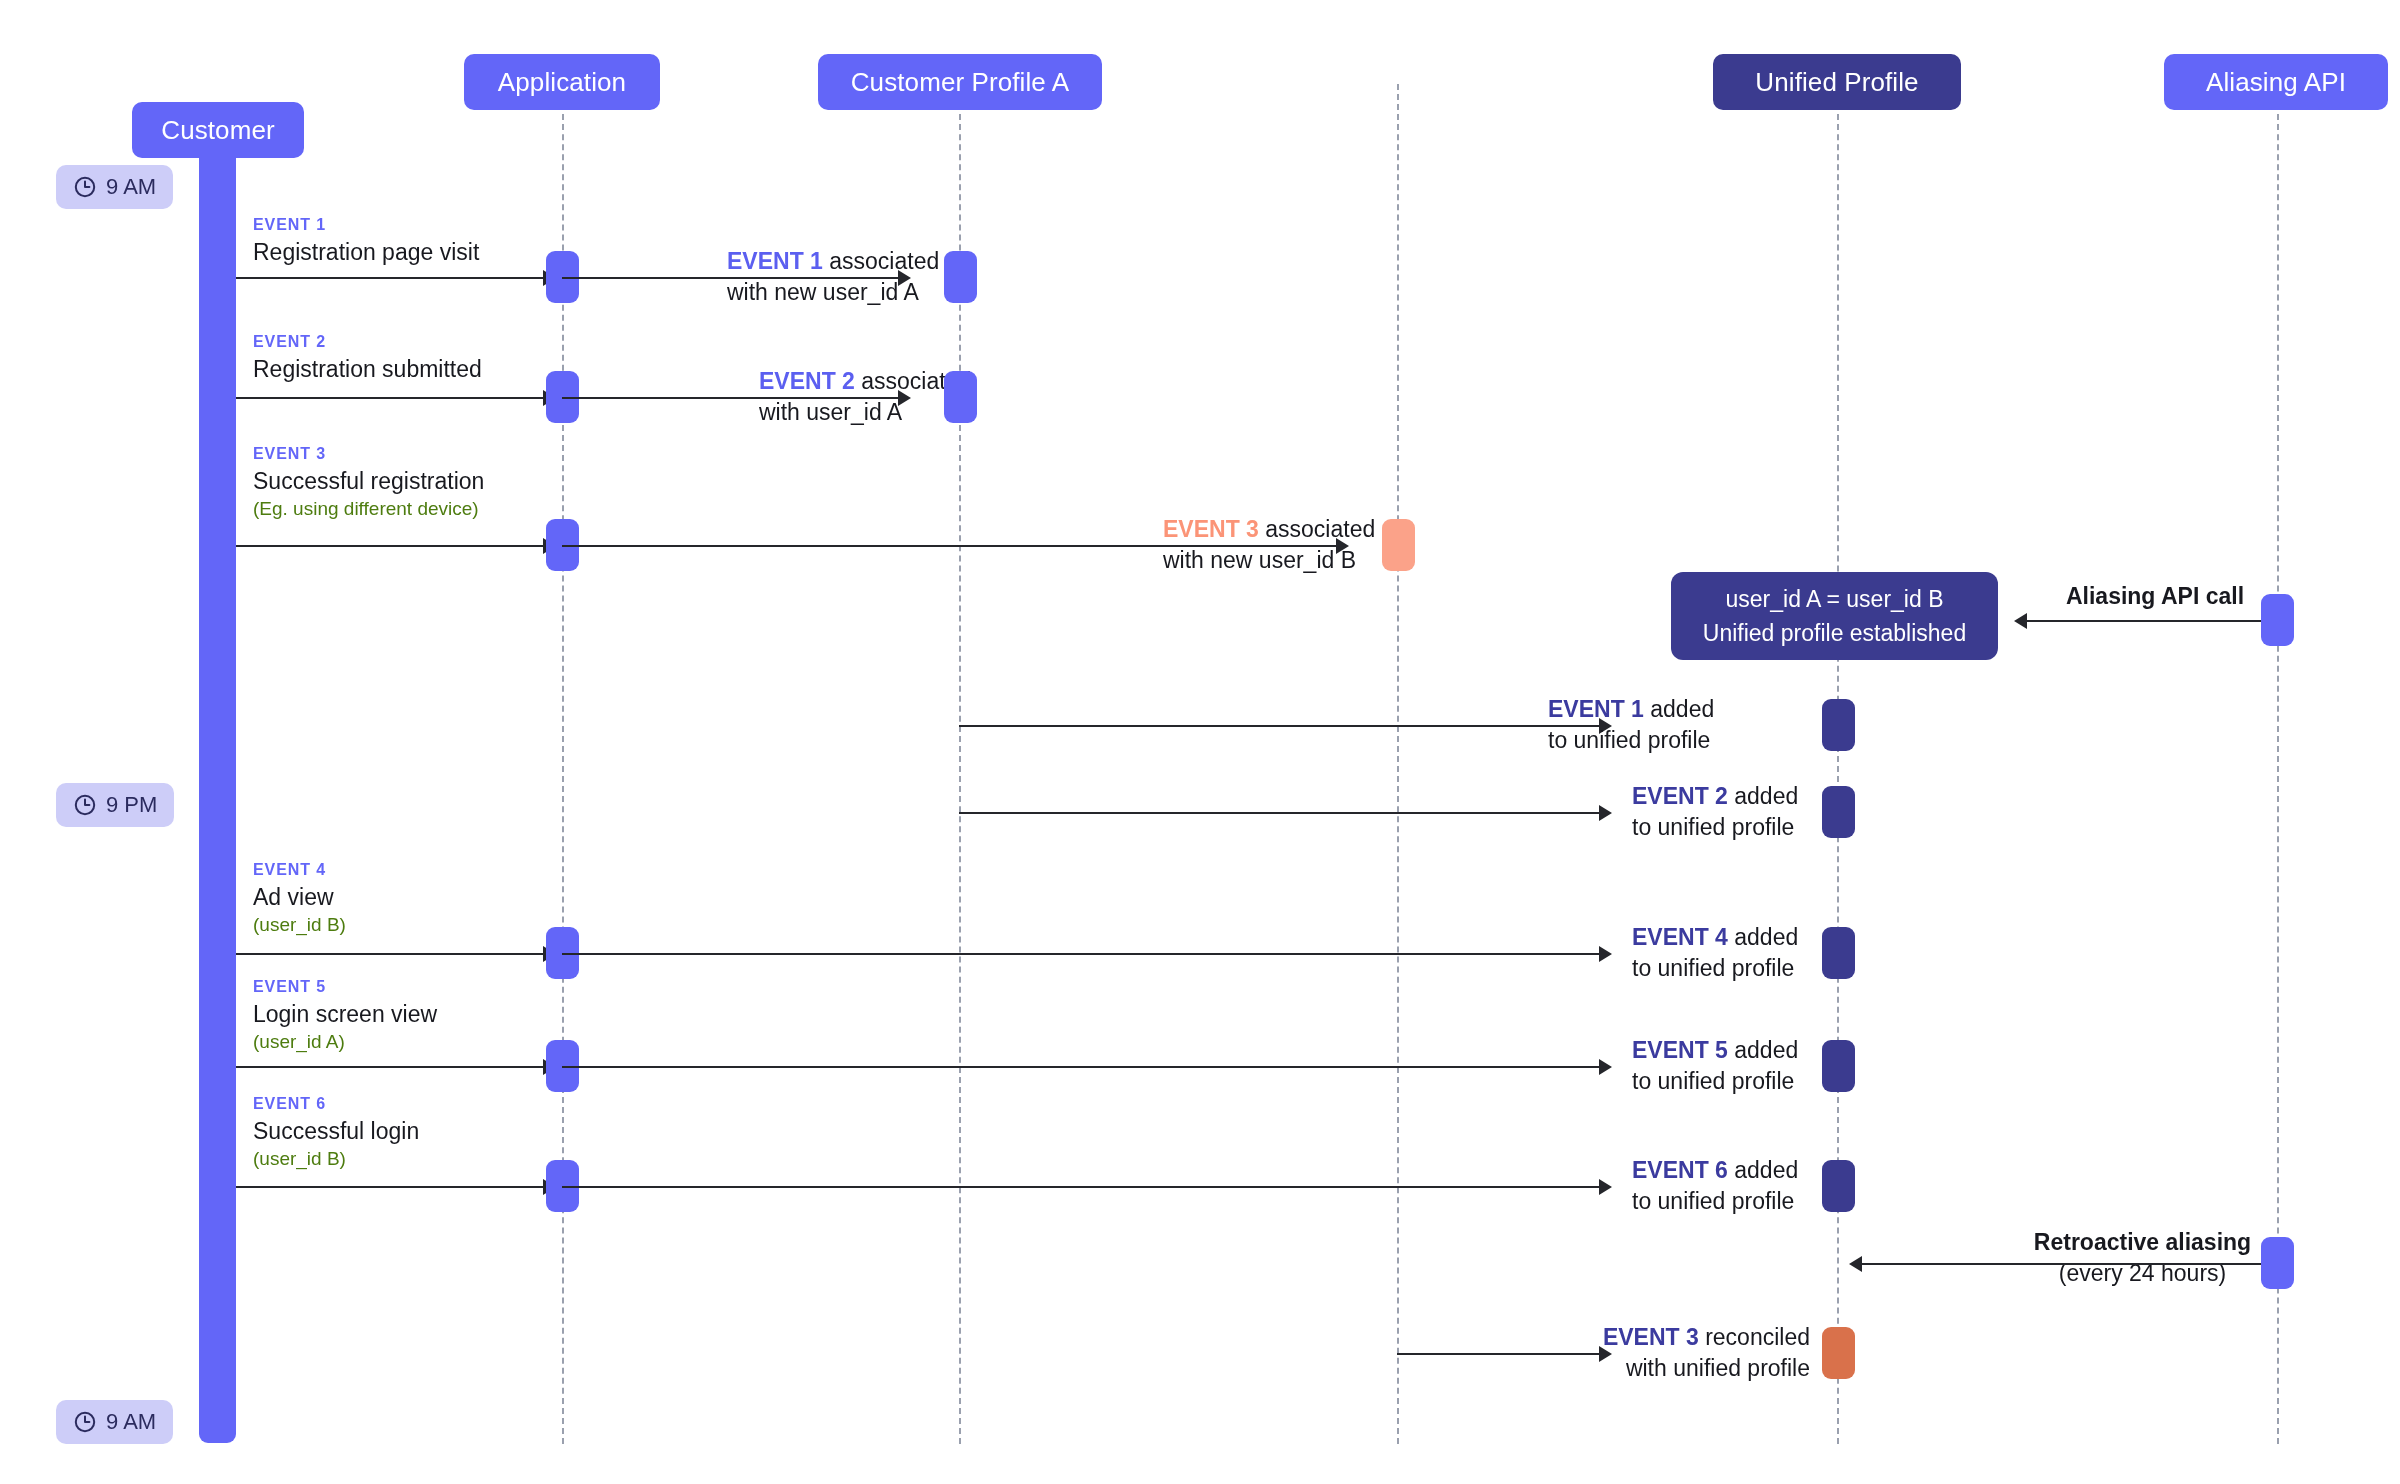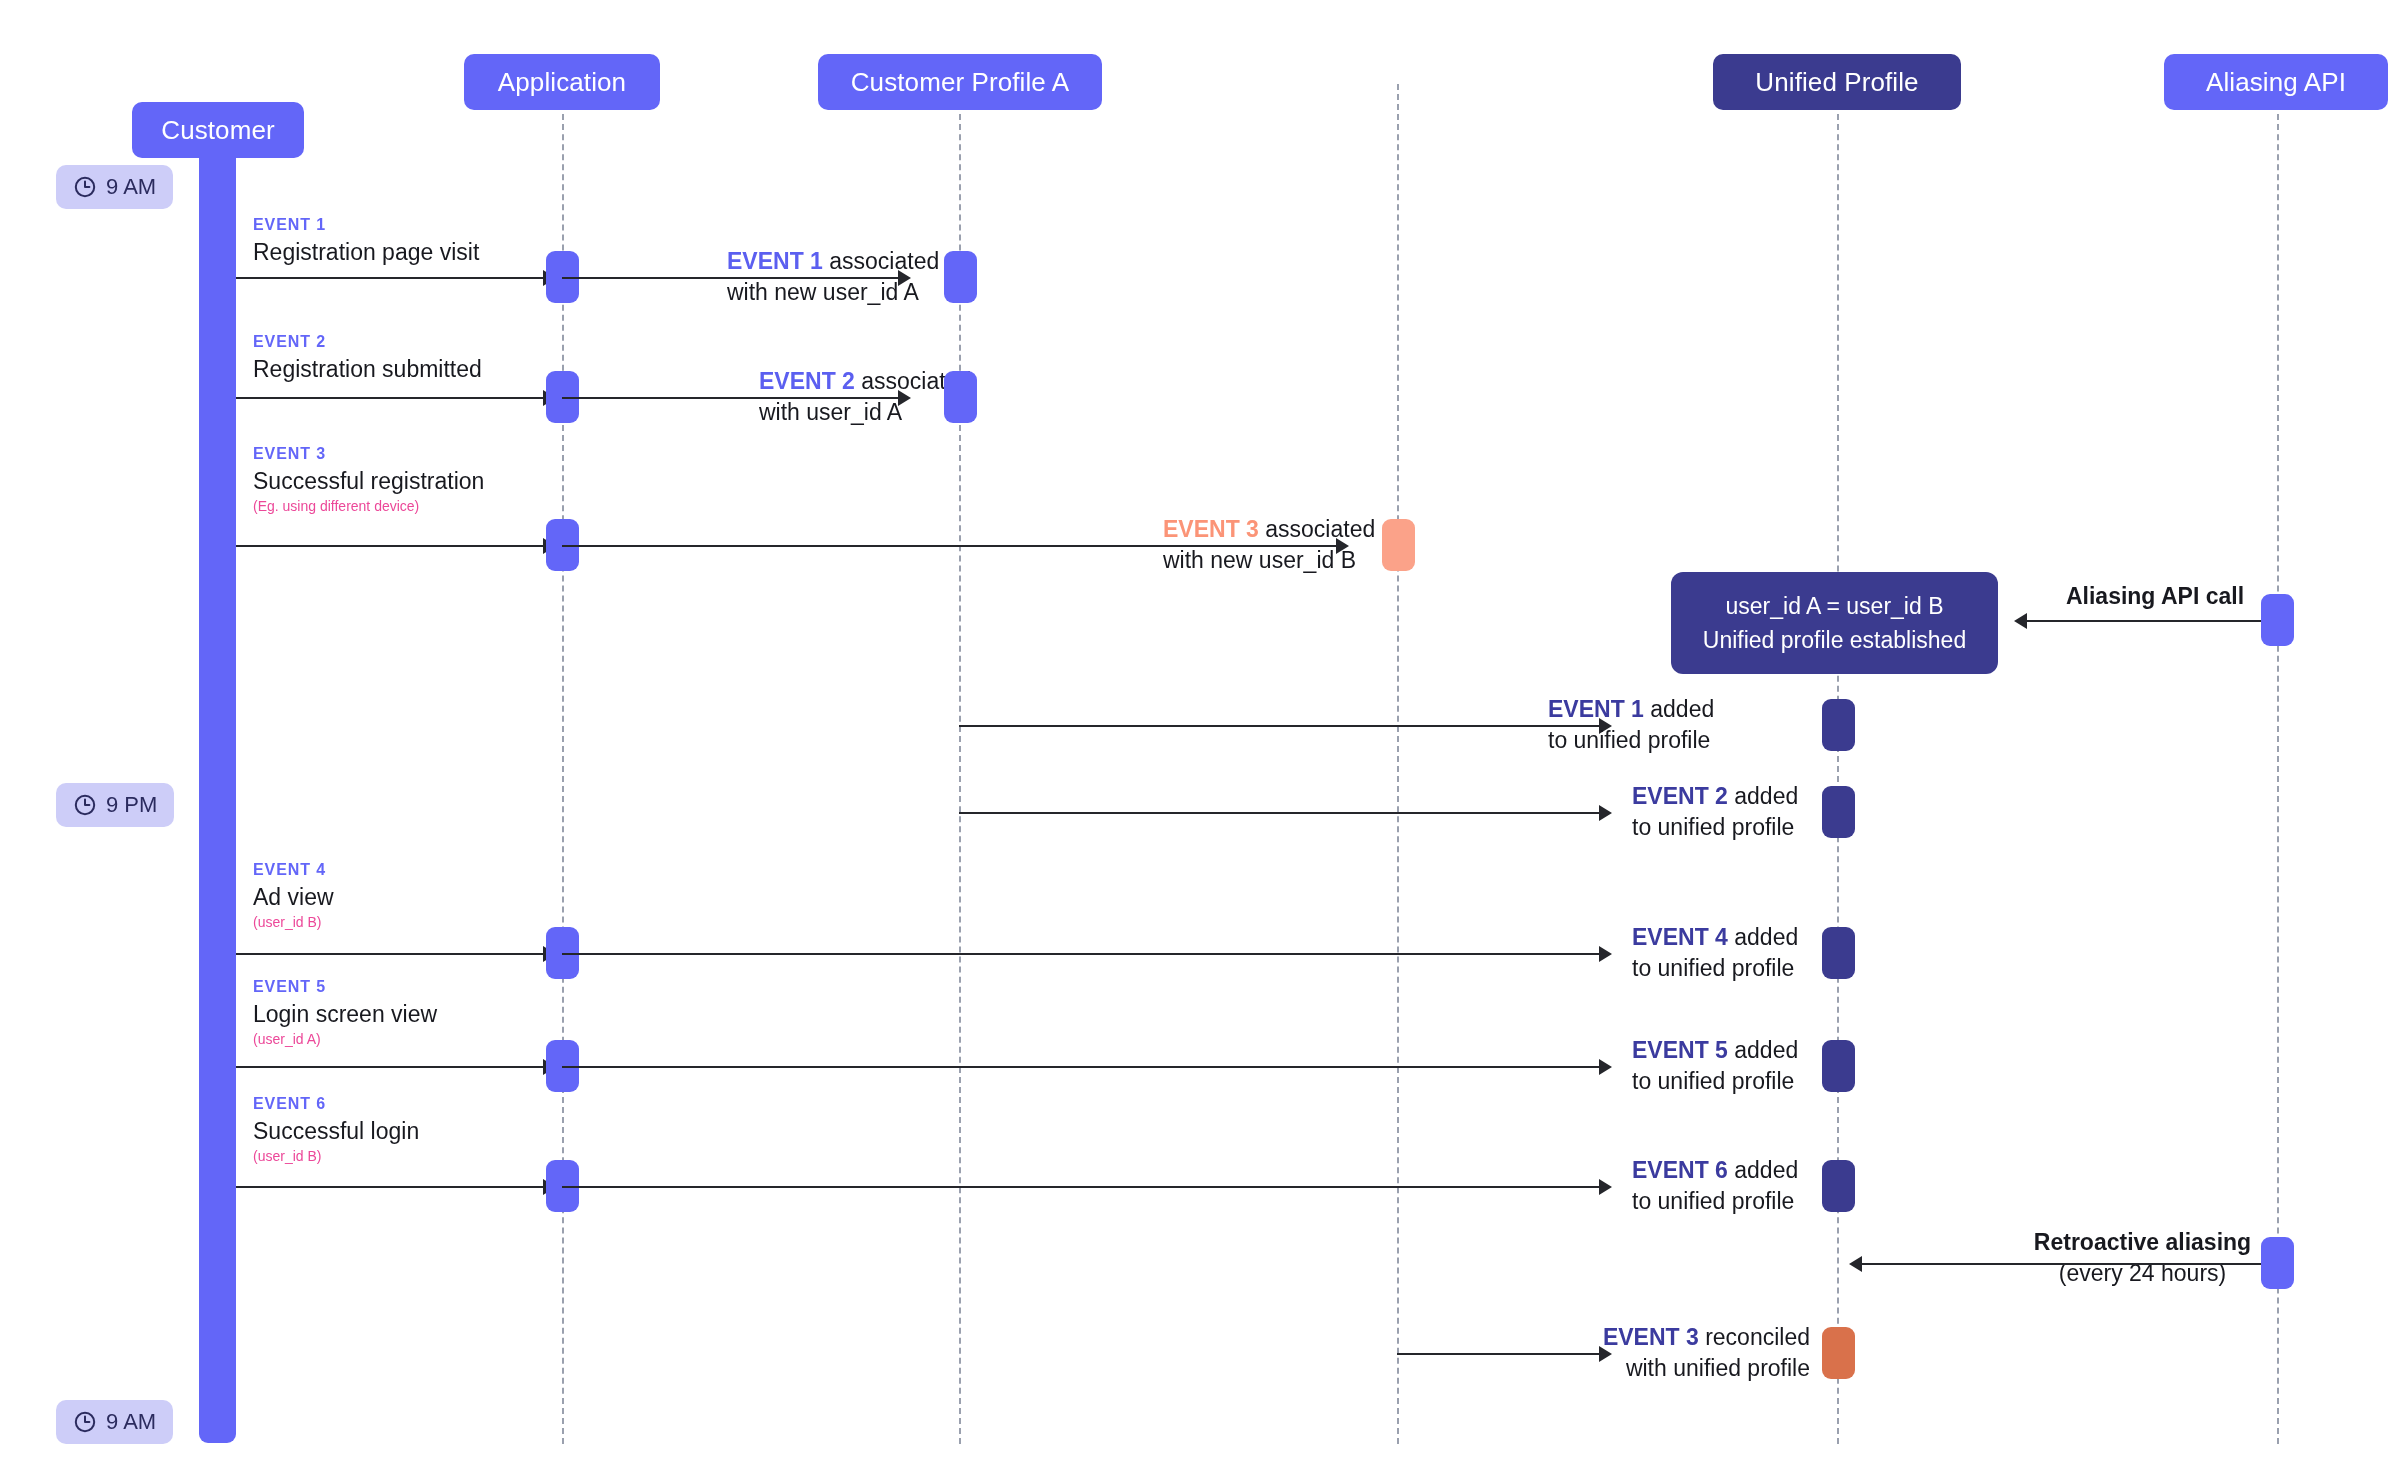--- a/index.html
+++ b/index.html
@@ -39,21 +39,21 @@
   .arrowhead.right{border-left:13px solid #25262b;}
   .arrowhead.left{border-right:13px solid #25262b;}
 
   
   .evt{position:absolute;}
   .evt .tag{
     font-size:16px;font-weight:700;letter-spacing:.9px;
     color:#6366f8;line-height:1.1;margin-bottom:4px;
   }
   .evt .ttl{font-size:23px;color:#18191f;line-height:1.25;white-space:nowrap;}
-  .evt .sub{font-size:14px;color:#ec4899;line-height:1.3;margin-top:2px;white-space:nowrap;}
+  .evt .sub{font-size:19px;color:#4d7c0f;line-height:1.3;margin-top:2px;white-space:nowrap;}
 
   .note{position:absolute;font-size:23px;color:#18191f;line-height:1.33;white-space:nowrap;}
   .note .k{font-weight:700;}
   .note .k.blue{color:#5b5ff0;}
   .note .k.salmon{color:#fb9477;}
   .note .k.indigo{color:#3b3b9f;}
   .note.right{text-align:right;}
 
   .plainnote{position:absolute;font-size:23px;color:#18191f;line-height:1.35;white-space:nowrap;text-align:center;}
   .plainnote .b{font-weight:700;}
@@ -172,21 +172,21 @@
   <div class="arrowhead right" style="left:543px;top:538px;"></div>
   <div class="act blue" style="left:546px;top:519px;width:33px;height:52px;"></div>
   <div class="arrow" style="left:562px;top:545px;width:774px;"></div>
   <div class="arrowhead right" style="left:1336px;top:538px;"></div>
   <div class="note" style="left:1163px;top:514px;">
     <span class="k salmon">EVENT 3</span><span> associated</span><br>
     <span>with new user_id B</span>
   </div>
   <div class="act salmon" style="left:1382px;top:519px;width:33px;height:52px;"></div>
 
-  <div class="callout" style="left:1671px;top:572px;width:327px;height:102px;">
+  <div class="callout" style="left:1671px;top:572px;width:327px;height:88px;">
     <div>user_id A = user_id B</div>
     <div>Unified profile established</div>
   </div>
   <div class="plainnote" style="left:2035px;top:581px;width:240px;">
     <span class="b">Aliasing API call</span>
   </div>
   <div class="arrow" style="left:2027px;top:620px;width:240px;"></div>
   <div class="arrowhead left" style="left:2014px;top:613px;"></div>
   <div class="act blue" style="left:2261px;top:594px;width:33px;height:52px;"></div>
 

